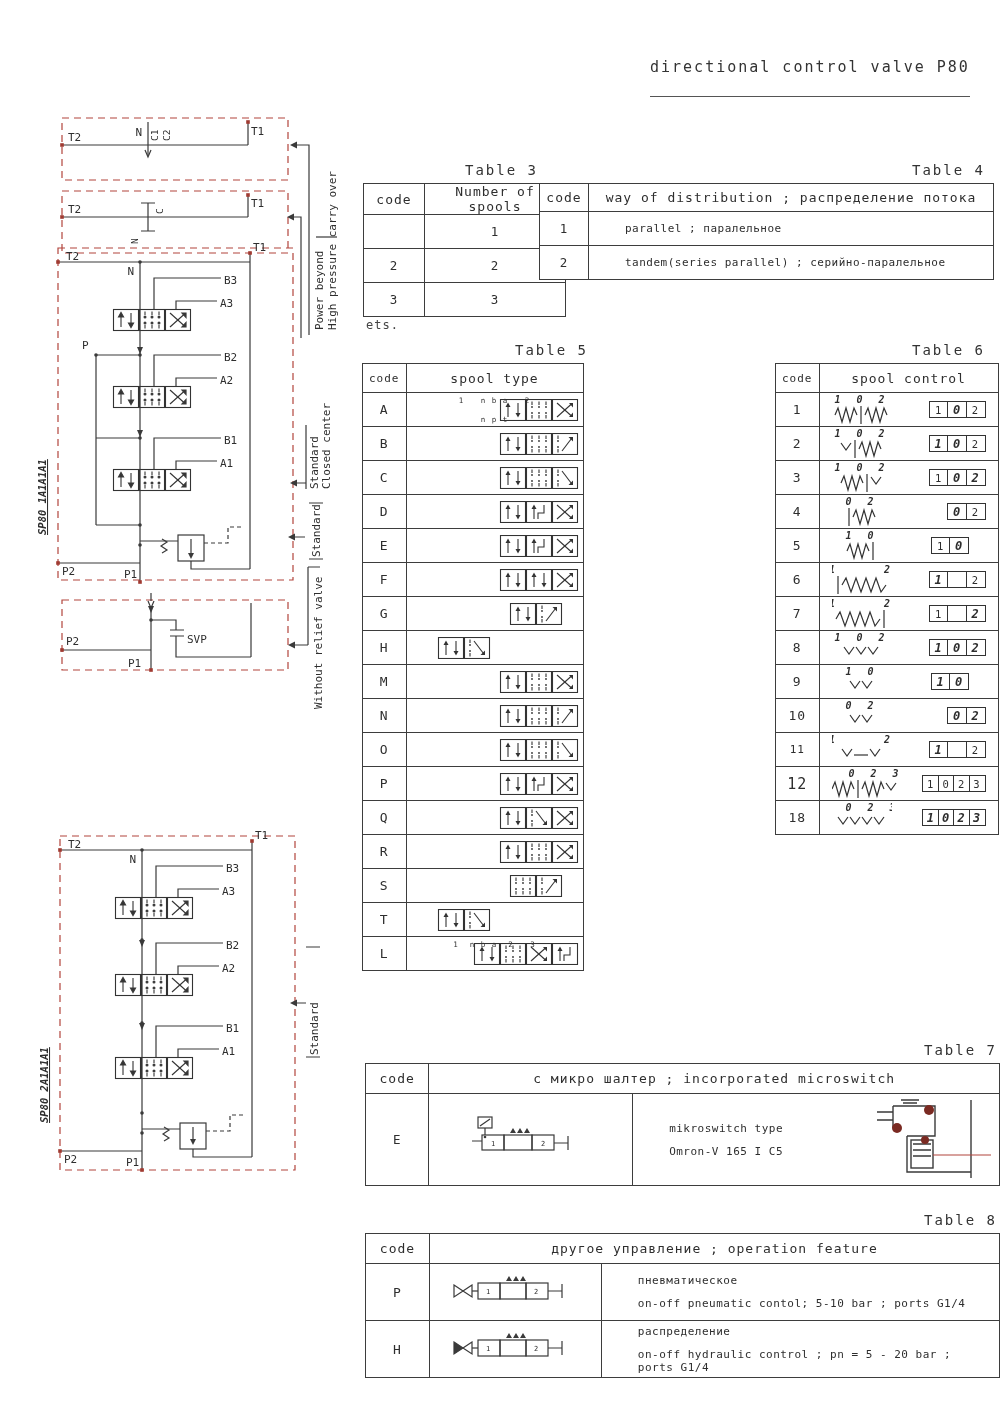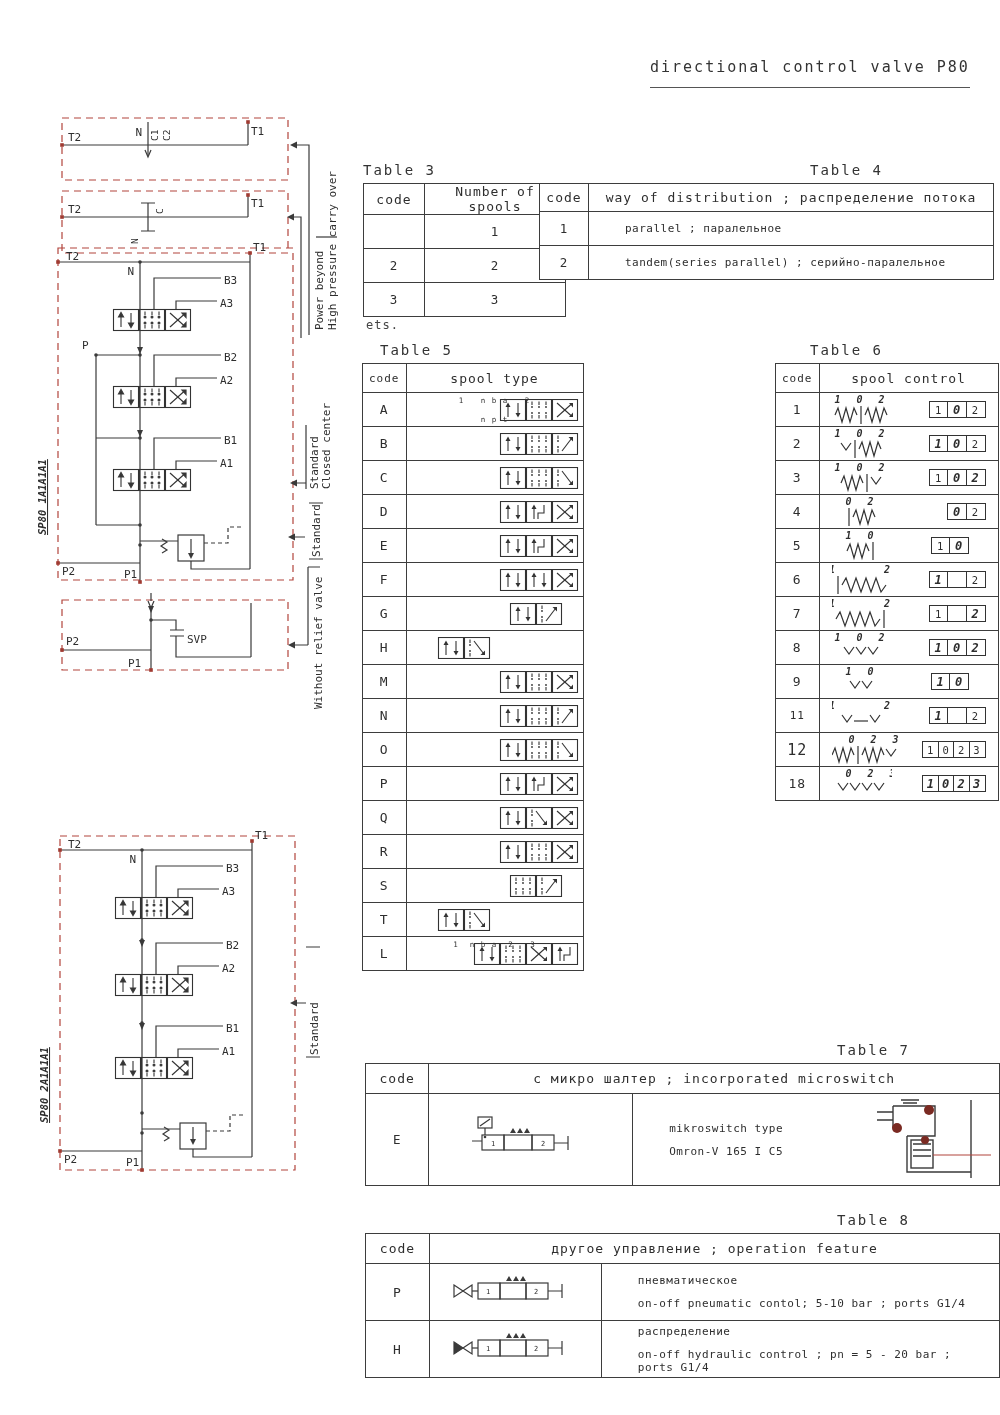--- a/index.html
+++ b/index.html
@@ -1,20 +1,20 @@
 <!DOCTYPE html>
 <html><head>
 <meta charset="utf-8">
 <style>
   html,body{margin:0;padding:0;background:#f7f7f5;}
   .page{position:relative;width:1000px;height:1415px;background:#ffffff;overflow:hidden;
         font-family:"DejaVu Sans Mono","Liberation Mono",monospace;color:#2e2e2e;}
   .title{position:absolute;left:650px;top:58px;font-size:15px;letter-spacing:2px;
-         border-bottom:1.5px solid #555;padding-bottom:11px;color:#333;}
-  .tbl-title{position:absolute;font-size:14px;letter-spacing:2px;color:#333;text-align:left;}
+         border-bottom:1.5px solid #555;padding-bottom:20px;color:#333;}
+  .tbl-title{position:absolute;font-size:14px;letter-spacing:2px;color:#333;text-align:right;}
   table{border-collapse:collapse;position:absolute;background:#fff;}
   td,th{border:1.4px solid #3d3d3d;font-weight:normal;font-size:12.5px;color:#2e2e2e;
         padding:0 6px;text-align:center;vertical-align:middle;letter-spacing:1px;}
   th{font-size:13px;}
   .lft{text-align:left;}
   #t4 td.lft, #t7 .desc, #t8 .desc{font-size:11px;letter-spacing:0.5px;padding-left:36px;}
   .symcell{padding:1px 4px;}
   .symwrap{position:relative;display:flex;align-items:center;justify-content:flex-end;height:100%;}
   .symwrap.al-r{justify-content:flex-end;padding-right:16px;}
   .symwrap.al-l{justify-content:flex-start;padding-left:26px;}
@@ -1084,20 +1084,37 @@
               </svg>
               <div class="boxrow">
                 <div class="box bold">1</div>
                 <div class="box bold">0</div>
                 <div class="boxgap"></div>
               </div>
             </div>
           </td>
         </tr>
         <tr style="height: 34px;">
+          <td style="font-size: 13px;">10</td>
+          <td class="symcell">
+            <div class="ctrlcell">
+              <svg width="60" height="31" viewBox="0 0 60 31">
+                <text x="30" y="9" text-anchor="middle" font-size="10px" font-style="italic" font-weight="bold" letter-spacing="5">0 2</text>
+                <polyline fill="none" stroke="#333" stroke-width="1.2" points="18,15 23,22 28,15"></polyline>
+                <polyline fill="none" stroke="#333" stroke-width="1.2" points="30,15 35,22 40,15"></polyline>
+              </svg>
+              <div class="boxrow">
+                <div class="boxgap"></div>
+                <div class="box bold">0</div>
+                <div class="box bold">2</div>
+              </div>
+            </div>
+          </td>
+        </tr>
+        <tr style="height: 34px;">
           <td style="font-size: 11px;">11</td>
           <td class="symcell">
             <div class="ctrlcell">
               <svg width="60" height="31" viewBox="0 0 60 31">
                 <text x="30" y="9" text-anchor="middle" font-size="10px" font-style="italic" font-weight="bold" letter-spacing="5">1&nbsp;&nbsp;&nbsp;&nbsp;2</text>
                 <polyline fill="none" stroke="#333" stroke-width="1.2" points="10,15 15,22 20,15"></polyline>
                 <line fill="none" stroke="#333" stroke-width="1.2" x1="22" y1="21" x2="36" y2="21"></line>
                 <polyline fill="none" stroke="#333" stroke-width="1.2" points="38,15 43,22 48,15"></polyline>
               </svg>
               <div class="boxrow">

